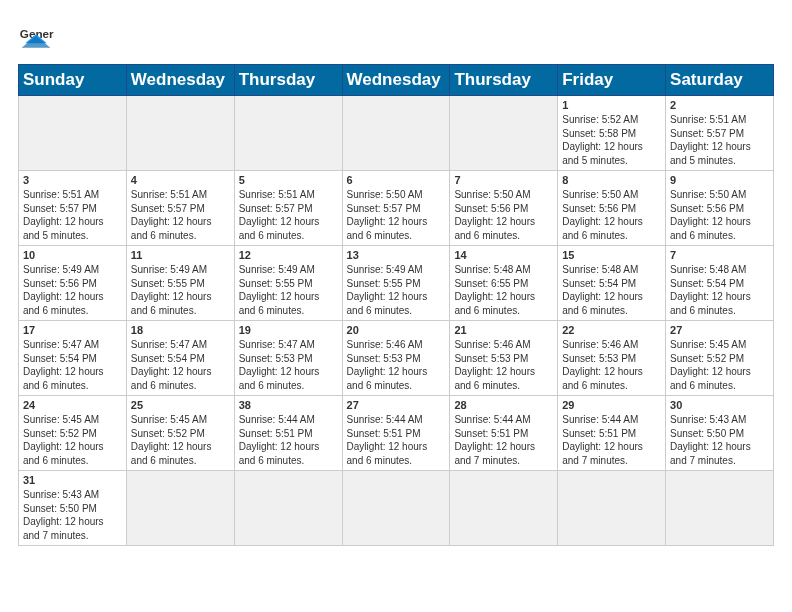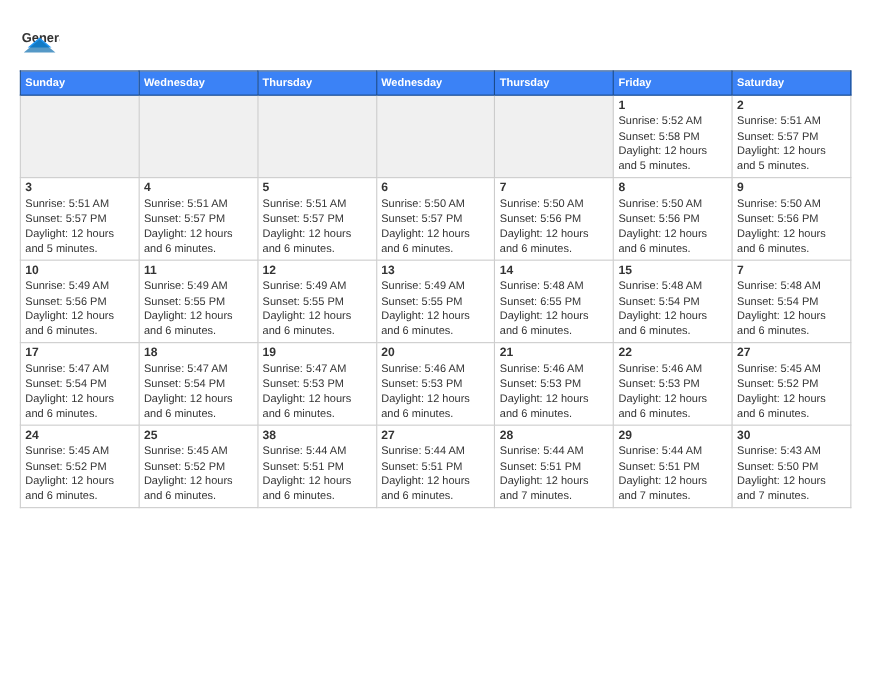--- a/index.html
+++ b/index.html
@@ -43,23 +43,23 @@
     .subtitle {
       font-size: 14px;
       color: #555;
     }
     table {
       width: 100%;
       border-collapse: collapse;
       table-layout: fixed;
     }
     thead tr th {
-      background: #3b82f6;
+      background: #0369a1;
       color: #fff;
-      font-size: 10px;
+      font-size: 17px;
       font-weight: bold;
       padding: 5px 4px;
       text-align: left;
       border: 1px solid #1a4a8a;
     }
     tbody tr td {
       border: 1px solid #ccc;
       vertical-align: top;
       padding: 3px 4px;
       font-size: 9px;
@@ -334,15 +334,30 @@
 and 7 minutes.</div>
           </td>
           <td>
             <span class="day-num">30</span>
             <div class="day-info">Sunrise: 5:43 AM
 Sunset: 5:50 PM
 Daylight: 12 hours
 and 7 minutes.</div>
           </td>
         </tr>
+        <tr>
+          <td>
+            <span class="day-num">31</span>
+            <div class="day-info">Sunrise: 5:43 AM
+Sunset: 5:50 PM
+Daylight: 12 hours
+and 7 minutes.</div>
+          </td>
+          <td class="empty-cell"></td>
+          <td class="empty-cell"></td>
+          <td class="empty-cell"></td>
+          <td class="empty-cell"></td>
+          <td class="empty-cell"></td>
+          <td class="empty-cell"></td>
+        </tr>
       </tbody>
   </table>
 </div>
 
 </body></html>

